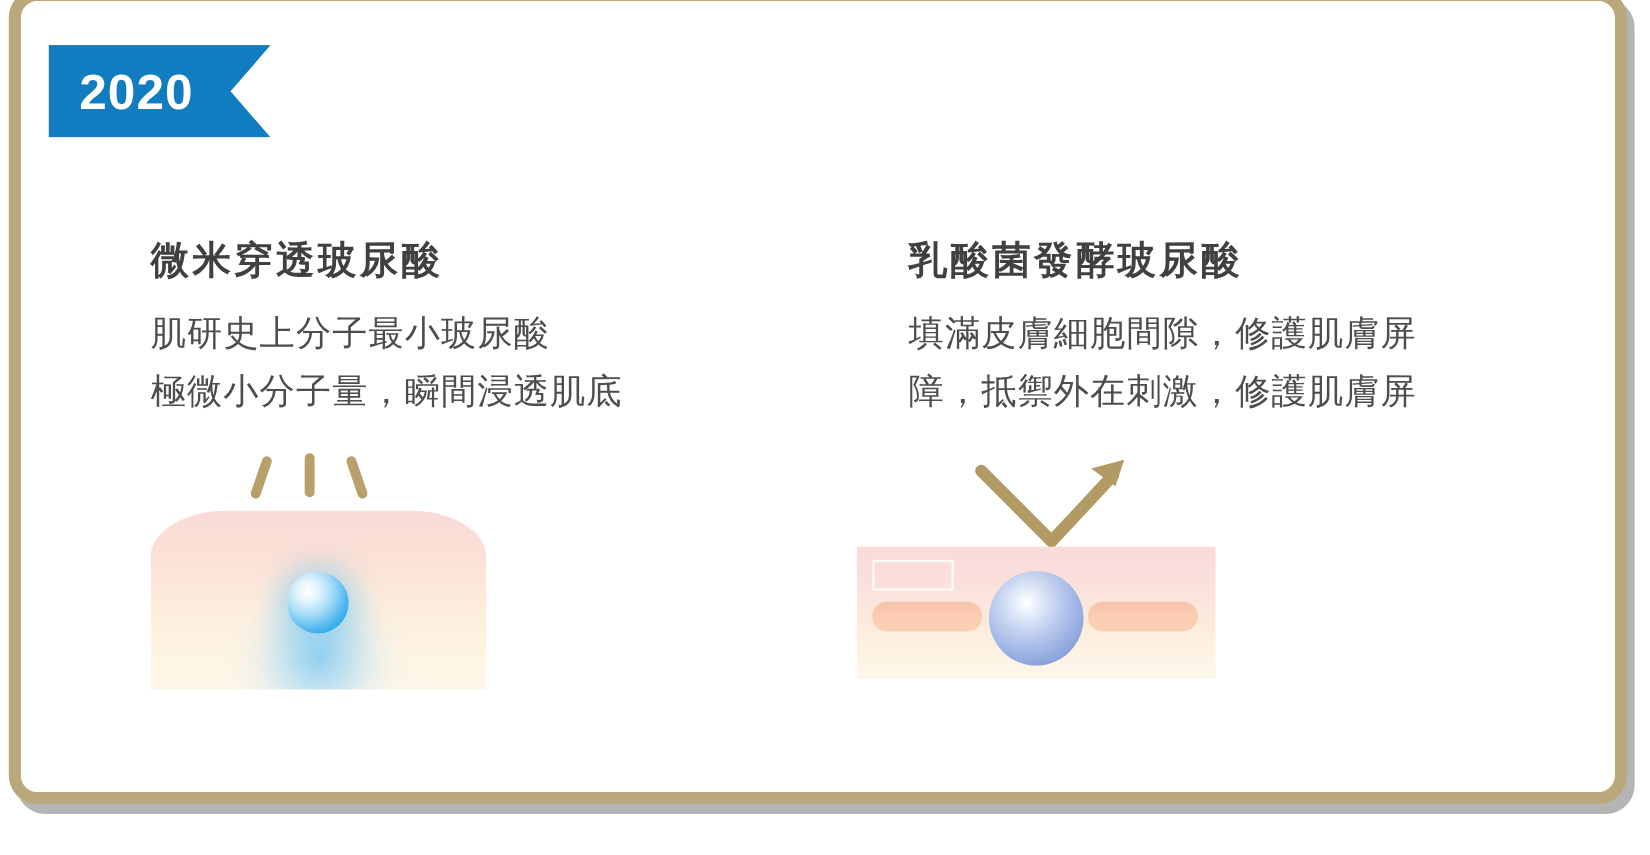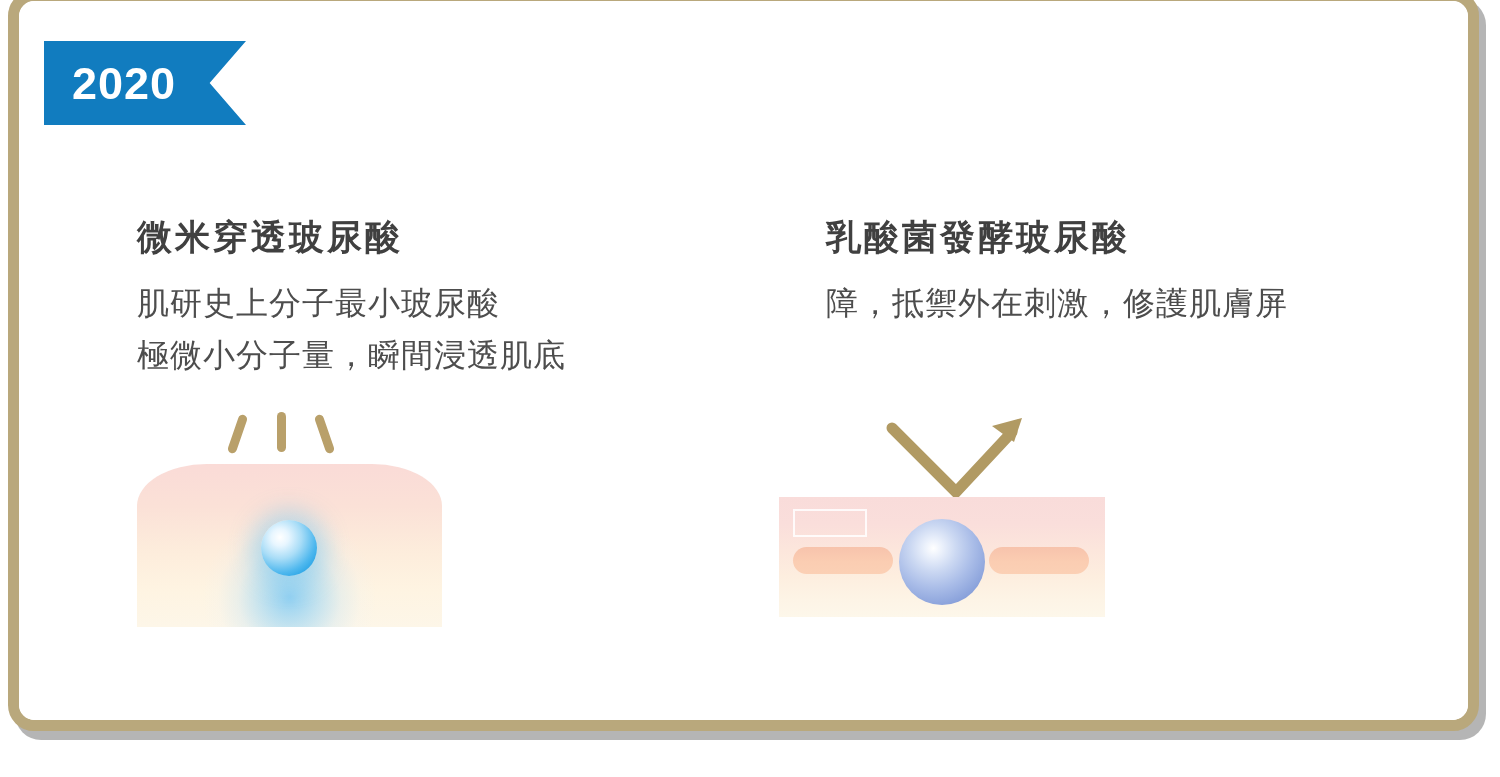--- a/index.html
+++ b/index.html
@@ -250,20 +250,21 @@
       <div class="tick tick-c"></div>
       <div class="tick tick-r"></div>
     </div>
     <div class="skin-dome"></div>
   </div>
   <div class="sphere1"></div>
 
   <div class="col col-2">
     <h2 class="col-heading">乳酸菌發酵玻尿酸</h2>
     <p class="col-body">
+      <span class="line">填滿皮膚細胞間隙，修護肌膚屏</span>
       <span class="line">障，抵禦外在刺激，修護肌膚屏</span>
     </p>
   </div>
 
   <div class="illus2">
     <svg class="arrow-svg" viewBox="0 0 145 95">
       <path d="M8 16 L72 80 L128 20" fill="none" stroke="#b19a63" stroke-width="11" stroke-linecap="round" stroke-linejoin="miter"></path>
       <path d="M138 6 L108 14 L130 30 Z" fill="#b19a63"></path>
     </svg>
     <div class="skin-slab">

